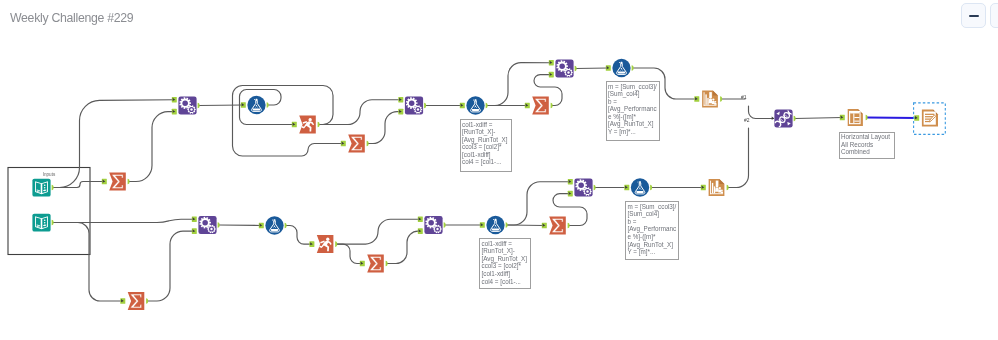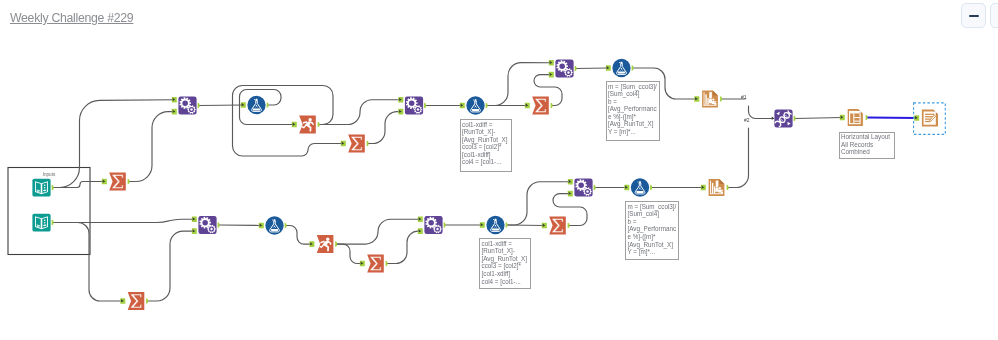--- a/index.html
+++ b/index.html
@@ -1,20 +1,20 @@
 <!DOCTYPE html>
 <html><head>
 <meta charset="utf-8">
 <style>
   html,body{margin:0;padding:0;}
   body{width:998px;height:340px;background:#ffffff;overflow:hidden;
        font-family:"Liberation Sans",sans-serif;}
   #page{position:relative;width:998px;height:340px;background:#fff;}
   #title{position:absolute;left:10px;top:11px;font-size:12.3px;color:#8b8d92;
-         letter-spacing:-0.3px;white-space:nowrap;text-decoration:underline;}
+         letter-spacing:-0.3px;white-space:nowrap;}
   #win-btns{position:absolute;left:961px;top:3px;display:flex;gap:4px;}
   .win-btn{width:25px;height:25px;border:1px solid #dde6f3;border-radius:5px;background:#f7f9fd;
            display:flex;align-items:center;justify-content:center;box-sizing:border-box;}
   .win-btn .bar{width:10px;height:2px;background:#2a3b55;border-radius:1px;}
   #canvas{position:absolute;left:0;top:0;}
   .ann{position:absolute;border:1px solid #9f9f9f;background:#ffffff;box-sizing:border-box;
        font-size:6.3px;line-height:7.55px;color:#6f7279;padding:0.5px 1px 0 1.5px;
        white-space:pre;overflow:hidden;font-family:"Liberation Sans",sans-serif;}
   .clabel{position:absolute;font-size:5px;line-height:5px;color:#444;white-space:nowrap;}
 </style>

